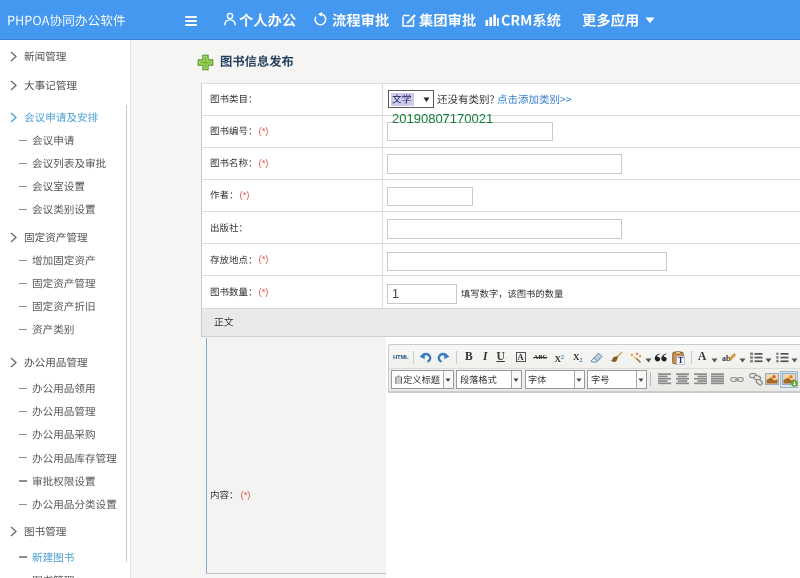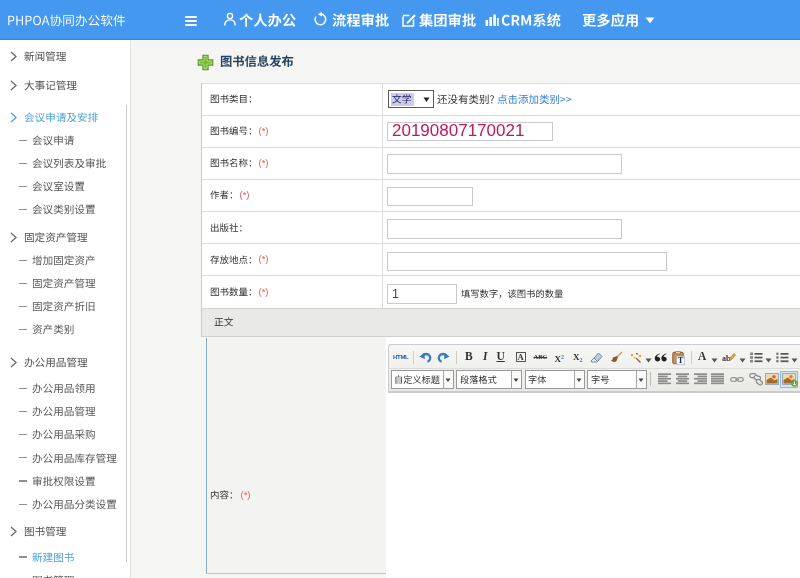--- a/index.html
+++ b/index.html
@@ -446,21 +446,21 @@
       <use href="#g101" x="1000"></use>
       <use href="#g102" x="2000"></use>
       <use href="#g57" x="3000"></use>
       <use href="#g50" x="4000"></use>
       <use href="#g51" x="5000"></use>
       <use href="#g103" x="6000"></use>
       <use href="#g103" x="6555"></use>
     </g>
   </svg>
 <div class="abs" style="left:387.0px;top:121.5px;width:165.5px;height:19.5px;background:#fff;border:1px solid #c9c9c9;box-sizing:border-box"></div>
-<div class="abs" style="left:392.0px;top:124.0px;font-size:17px;line-height:14.5px;color:#be185d">20190807170021</div>
+<div class="abs" style="left:392.0px;top:112px;font-size:13px;line-height:14.5px;color:#15803d">20190807170021</div>
 <div class="abs" style="left:387.0px;top:154.0px;width:235.0px;height:19.5px;background:#fff;border:1px solid #c9c9c9;box-sizing:border-box"></div>
 <div class="abs" style="left:387.0px;top:186.5px;width:86.0px;height:19.5px;background:#fff;border:1px solid #c9c9c9;box-sizing:border-box"></div>
 <div class="abs" style="left:387.0px;top:219.0px;width:235.0px;height:19.5px;background:#fff;border:1px solid #c9c9c9;box-sizing:border-box"></div>
 <div class="abs" style="left:387.0px;top:251.5px;width:279.5px;height:19.5px;background:#fff;border:1px solid #c9c9c9;box-sizing:border-box"></div>
 <div class="abs" style="left:387.0px;top:284.0px;width:69.5px;height:19.5px;background:#fff;border:1px solid #c9c9c9;box-sizing:border-box"></div>
 <div class="abs" style="left:392.0px;top:286.5px;font-size:12.5px;line-height:14.5px;color:#444">1</div>
 <svg style="position:absolute;left:460.5px;top:288.6px;overflow:visible" width="103" height="11">
     <g fill="#333" transform="translate(0,8.18) scale(0.00930,-0.00930)">
       <use href="#g104" x="0"></use>
       <use href="#g105" x="1000"></use>

